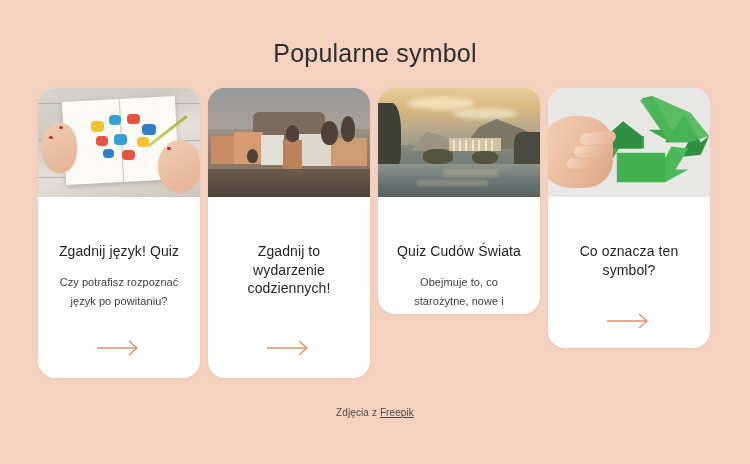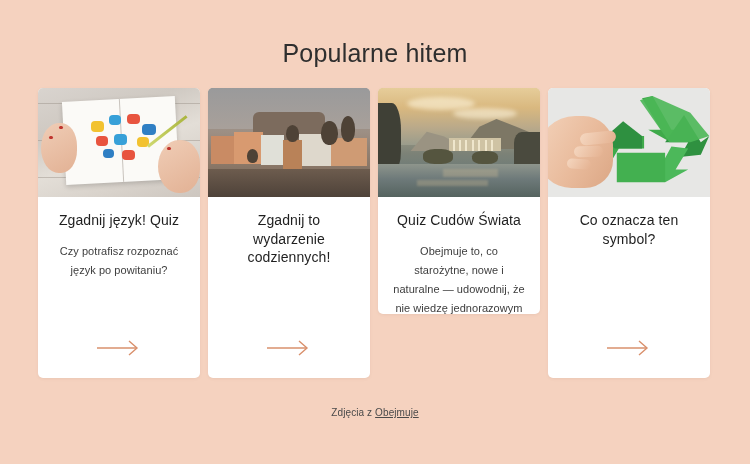--- a/index.html
+++ b/index.html
@@ -38,27 +38,28 @@
     top: 88px;
     left: 38px;
     width: 672px;
     display: flex;
     gap: 8px;
     align-items: flex-start;
   }
 
   .card {
     background: #ffffff;
-    border-radius: 5px;
+    border-radius: 17px;
     overflow: hidden;
     width: 167px;
     box-shadow: 0 1px 3px rgba(150, 110, 90, 0.10);
     display: flex;
     flex-direction: column;
     position: relative;
+    gap: 31px;
   }
 
   .card-media {
     width: 100%;
     height: 109px;
     position: relative;
     overflow: hidden;
     flex: none;
   }
 
@@ -93,21 +94,21 @@
     display: flex;
     justify-content: center;
     align-items: center;
   }
   .card-arrow svg { display: block; }
 
   
   .card.c1 { height: 290px; }
   .card.c2 { height: 290px; }
   .card.c3 { height: 226px; }
-  .card.c4 { height: 290px; }
+  .card.c4 { height: 260px; }
 
   .footer {
     position: absolute;
     left: 0;
     right: 0;
     top: 407px;
     text-align: center;
     font-size: 10px;
     color: #4a4a4a;
     letter-spacing: 0.1px;
@@ -239,21 +240,21 @@
     position: absolute;
     background: linear-gradient(120deg, #f5d7c0, #e4b190);
     border-radius: 8px;
   }
 </style>
 </head>
 <body>
 
 <div class="page">
 
-  <h1 class="page-title">Popularne hitem</h1>
+  <h1 class="page-title">Popularne symbol</h1>
 
   <div class="cards-row">
 
     <div class="card c1">
       <div class="card-media">
         <div class="img-notebook">
           <div class="nb-plank" style="top:14%"></div>
           <div class="nb-plank" style="top:48%"></div>
           <div class="nb-plank" style="top:82%"></div>
           <div class="nb-page">
@@ -383,16 +384,16 @@
             <line x1="0" y1="8" x2="40" y2="8" stroke="#d9906c" stroke-width="1.4"></line>
             <polyline points="32,1 40,8 32,15" fill="none" stroke="#d9906c" stroke-width="1.4"></polyline>
           </svg>
         </div>
       </div>
     </div>
 
   </div>
 
   <div class="footer">
-    <span>Zdjęcia z </span><a href="#">Obejmuje</a>
+    <span>Zdjęcia z </span><a href="#">Freepik</a>
   </div>
 
 </div>
 
 </body></html>

